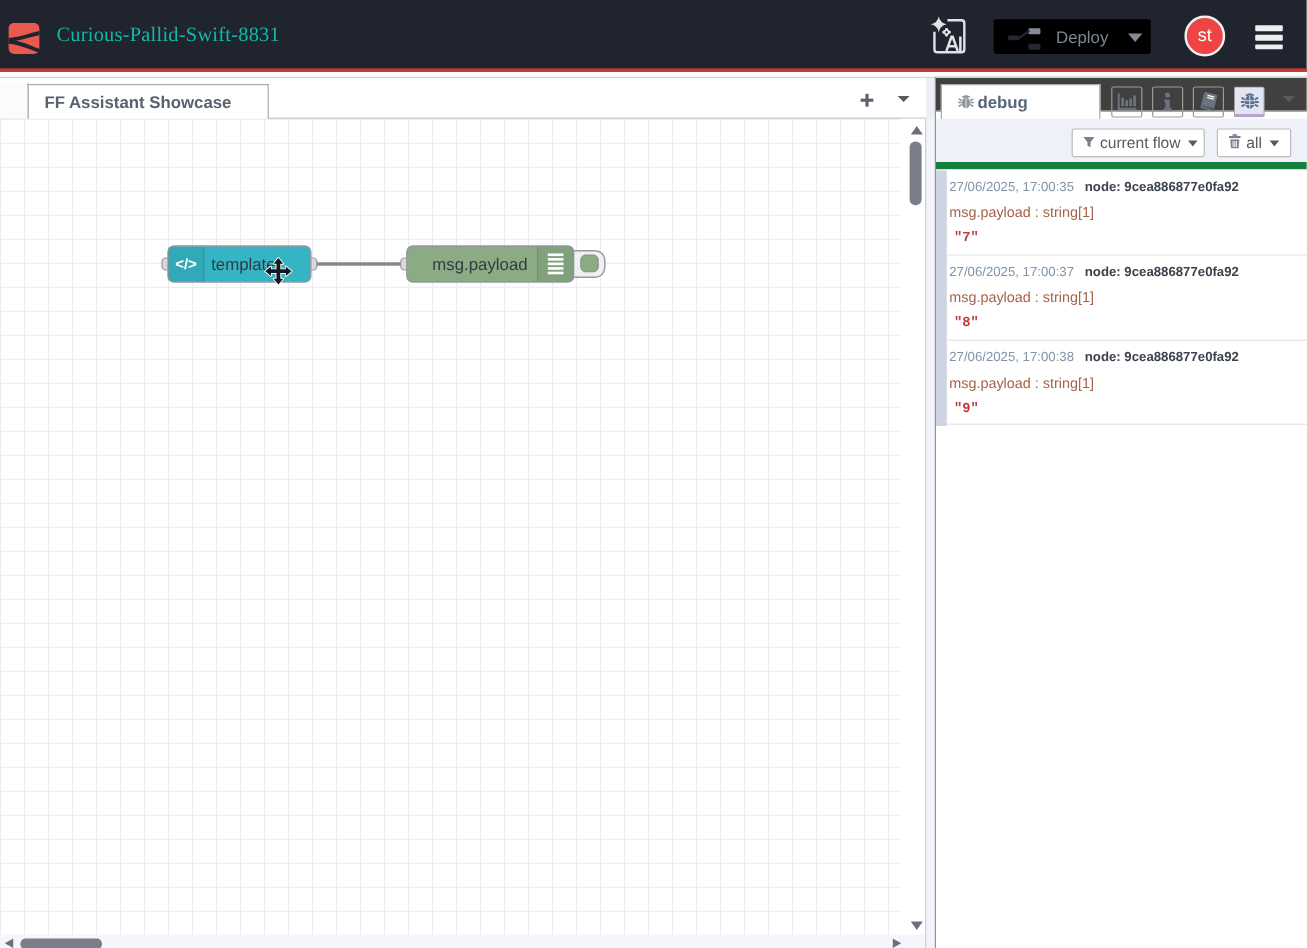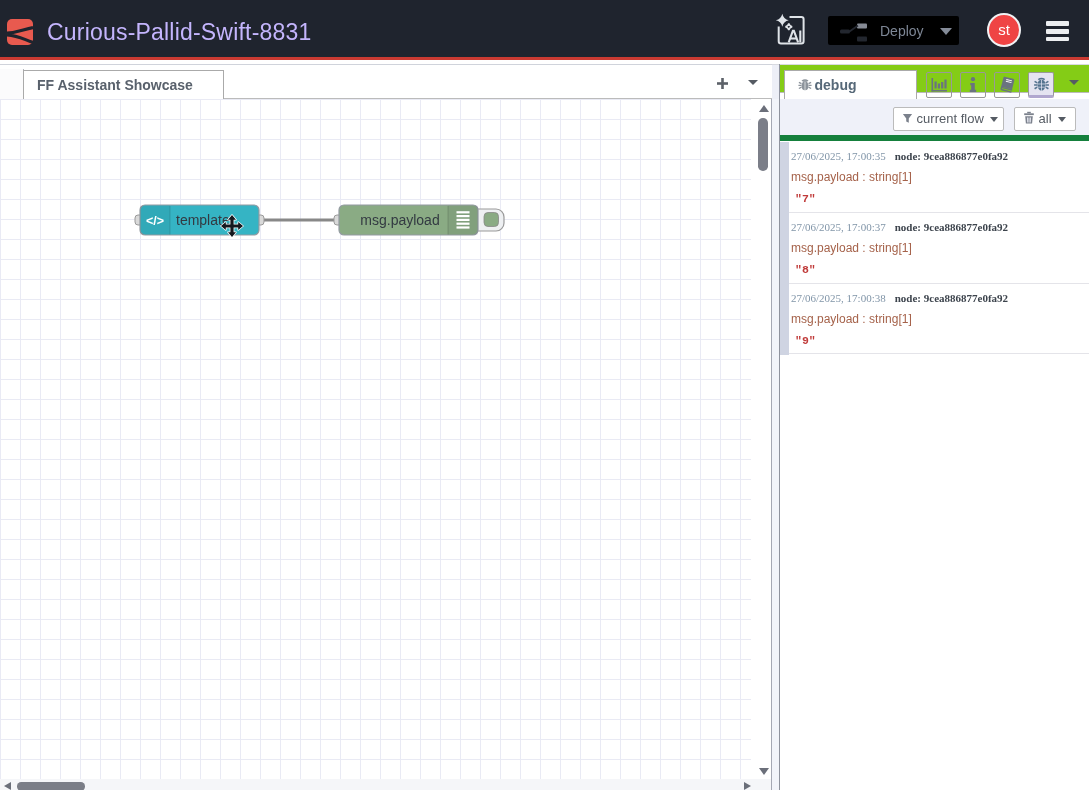--- a/index.html
+++ b/index.html
@@ -2,21 +2,21 @@
 <html><head>
 <meta charset="utf-8">
 <style>
 * { margin:0; padding:0; box-sizing:border-box; }
 html,body { width:1089px; height:790px; overflow:hidden; font-family:"Liberation Sans", sans-serif; background:#fff; }
 #root { position:relative; width:1089px; height:790px; }
 
 
 #header { position:absolute; left:0; top:0; width:1089px; height:60px; background:#1f242e; border-bottom:3px solid #ca3a32; }
 #logo { position:absolute; left:7px; top:19px; }
-#title { position:absolute; left:47px; top:19px; font-size:23px; color:#c4b5fd; letter-spacing:0.2px; }
+#title { position:absolute; left:47px; top:19px; font-size:17px; color:#14b8a6; letter-spacing:0.2px;font-family:Liberation Serif, serif; }
 #aiicon { position:absolute; left:775px; top:13px; }
 #deploybtn { position:absolute; left:828px; top:16px; width:131px; height:29px; background:#000000; border-radius:2px; }
 #deploybtn .dtext { position:absolute; left:52px; top:7px; font-size:14px; color:#7d8695; }
 #deploybtn .dcaret { position:absolute; left:112px; top:12px; width:0; height:0; border-left:6px solid transparent; border-right:6px solid transparent; border-top:7px solid #848b98; }
 #avatar { position:absolute; left:987px; top:13px; width:34px; height:34px; border-radius:50%; background:#ef4444; border:2px solid #f0f2f4; color:#fff; font-size:15px; font-weight:normal; text-align:center; line-height:29px; }
 #burger { position:absolute; left:1046px; top:21px; width:23px; }
 #burger div { height:4.8px; background:#eceef0; margin-bottom:3px; border-radius:1px; }
 
 
 #main { position:absolute; top:64px; left:0; width:1089px; height:730px; }
@@ -43,38 +43,38 @@
 .sb-arrow { position:absolute; width:0; height:0; }
 #vsb-up { left:758.5px; top:6px; border-left:5px solid transparent; border-right:5px solid transparent; border-bottom:7px solid #6b6f7a; }
 #vsb-thumb { position:absolute; left:758px; top:18.5px; width:9.6px; height:53.5px; background:#7b7e88; border-radius:4.8px; }
 #vsb-down { left:758.5px; top:669px; border-left:5px solid transparent; border-right:5px solid transparent; border-top:7px solid #6b6f7a; }
 #hsb { position:absolute; left:0px; top:680px; width:771px; height:15px; background:#f5f6f9; }
 #hsb-left { left:4px; top:683px; border-top:4.7px solid transparent; border-bottom:4.7px solid transparent; border-right:7px solid #6b6f7a; }
 #hsb-thumb { position:absolute; left:17px; top:683px; width:68px; height:8.5px; background:#7b7e88; border-radius:4.2px; }
 #hsb-right { left:744px; top:683px; border-top:4.7px solid transparent; border-bottom:4.7px solid transparent; border-left:7px solid #6b6f7a; }
 
 
-#side-tabbar { position:absolute; left:0; top:0; width:309px; height:29px; background:#84cc16; border-bottom:1px solid #bbb; border-top:1px solid #d8dae0; }
+#side-tabbar { position:absolute; left:0; top:0; width:309px; height:29px; background:#404040; border-bottom:1px solid #bbb; border-top:1px solid #d8dae0; }
 #side-tab { position:absolute; left:3.5px; top:5px; width:133px; height:30px; background:#fff; border:1px solid #aaa; border-bottom:none; font-size:14px; font-weight:bold; color:#566878; line-height:29px; }
 #side-tab .bug { margin-left:13px; margin-right:3px; vertical-align:-2px; }
 .sbtn { position:absolute; top:7px; width:26px; height:26px; border:1px solid #999; border-radius:2px; }
 #sbtn1 { left:146px; } #sbtn2 { left:180px; } #sbtn3 { left:214px; }
 #sbtn4 { left:248px; background:#e5e4f1; border-bottom:3px solid #b1a7cf; }
 #side-caret { position:absolute; left:289px; top:15px; width:0; height:0; border-left:5px solid transparent; border-right:5px solid transparent; border-top:5px solid #555b63; }
 
 #side-toolbar { position:absolute; left:0; top:35px; width:309px; height:42px; background:#eff1f9; border-bottom:6px solid #15803d; }
 .tbtn { position:absolute; top:8px; height:24px; white-space:nowrap; overflow:hidden; background:#fff; border:1px solid #bbb; border-radius:2px; font-size:13px; color:#555b63; line-height:22px; padding:0 8px; }
 #btn-flow { left:113px; width:111px; }
 #btn-all { left:234px; width:62px; }
 .tbtn .caret { display:inline-block; width:0; height:0; border-left:4px solid transparent; border-right:4px solid transparent; border-top:5px solid #555b63; margin-left:6px; vertical-align:middle; }
 
 #messages { position:absolute; left:0; top:78px; width:309px; height:653px; background:#fff; }
 #msg-gutter { position:absolute; left:0px; top:0px; width:8.5px; height:213px; background:#cfd4e2; }
 .dmsg { position:absolute; left:9px; width:300px; height:70.8px; border-bottom:1px solid #e4e4e9; }
-.dmsg .l1 { position:absolute; left:2px; top:8px; font-size:11px; color:#8195a8;font-family:Liberation Serif, serif; }
+.dmsg .l1 { position:absolute; left:2px; top:8px; font-size:11px; color:#8195a8; }
 .dmsg .l1 b { color:#3c434c; font-weight:bold; margin-left:9px; }
 .dmsg .l2 { position:absolute; left:2px; top:28px; font-size:12px; color:#a5624a; }
 .dmsg .l3 { position:absolute; left:6px; top:50px; font-size:11.5px; font-weight:bold; font-family:"Liberation Mono",monospace; color:#c03b3a; }
 </style>
 </head>
 <body>
 <div id="root">
 
   <div id="header">
     <svg id="logo" width="26" height="26">

